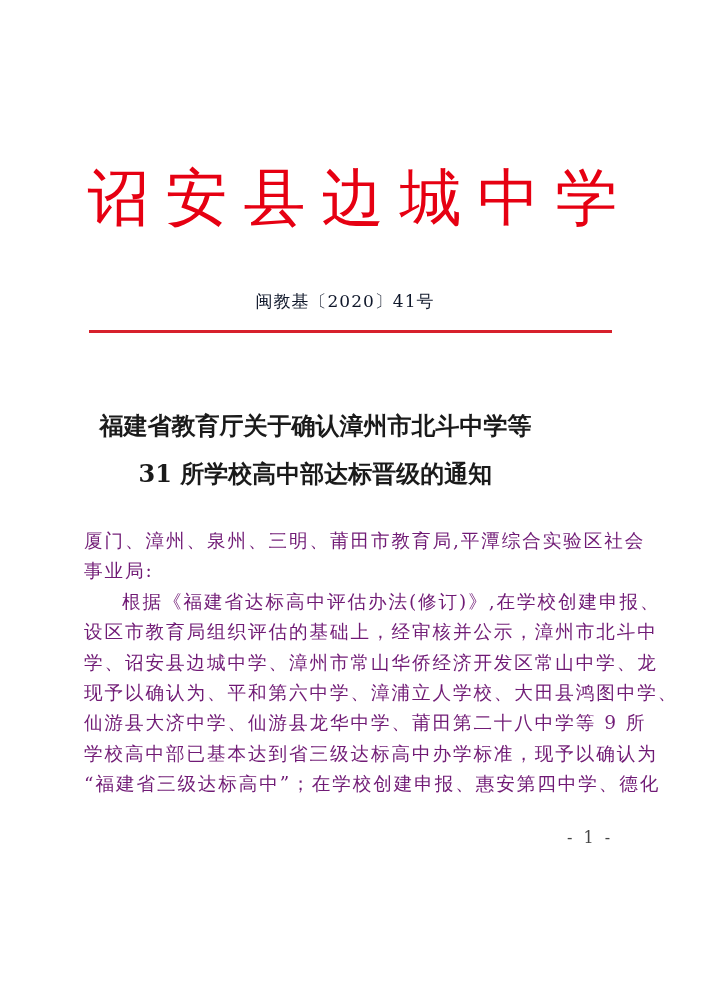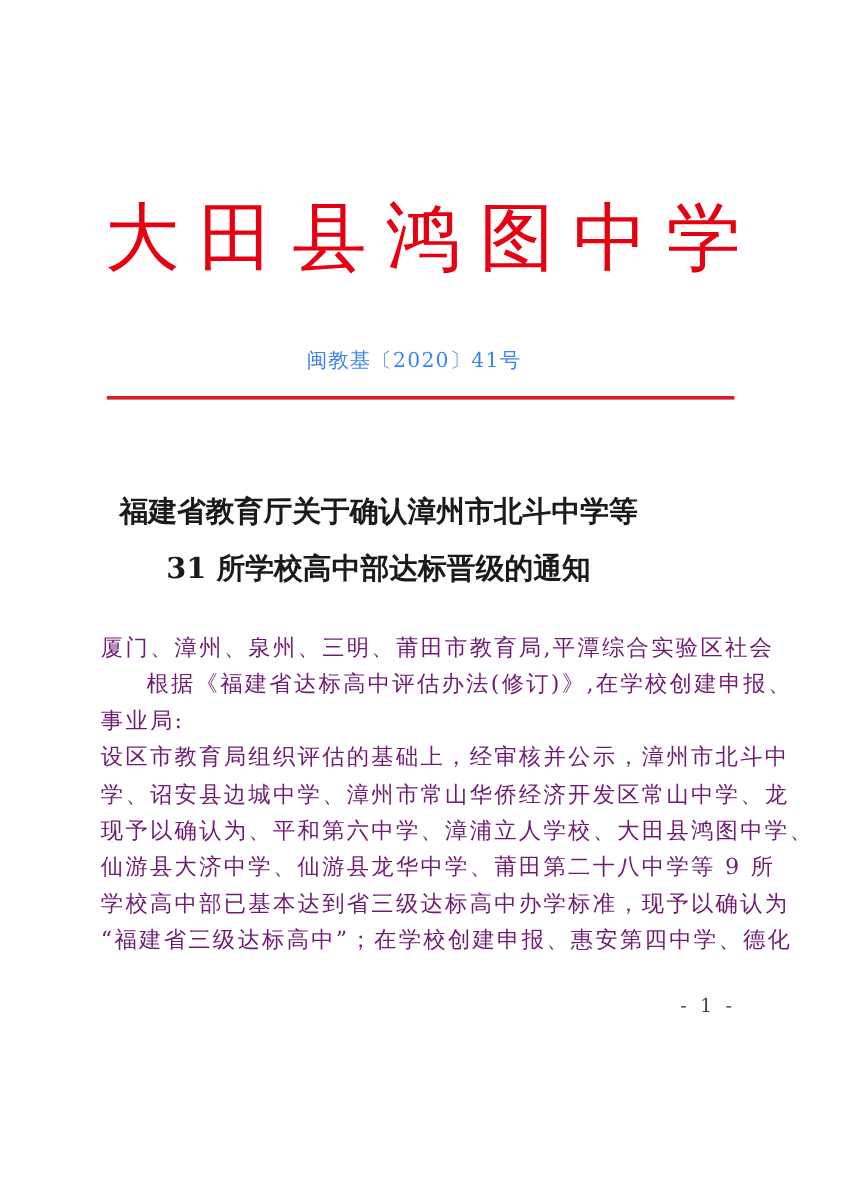--- a/index.html
+++ b/index.html
@@ -31,21 +31,21 @@
       box-sizing: border-box;
     }
     .doc-number {
       position: absolute;
       left: 0;
       top: 289px;
       width: 690px;
       text-align: center;
       font-size: 17px;
       line-height: 24px;
-      color: #3b82f6;
+      color: #0f172a;
       letter-spacing: 1px;
     }
     .red-rule {
       position: absolute;
       left: 89px;
       top: 330px;
       width: 523px;
       height: 3px;
       background: #d7202c;
     }
@@ -85,35 +85,35 @@
       width: 60px;
       text-align: center;
       font-size: 16px;
       color: #444444;
       letter-spacing: 3px;
     }
   </style>
 </head>
 <body>
 
-<div class="masthead">大田县鸿图中学</div>
+<div class="masthead">诏安县边城中学</div>
 
 <div class="doc-number">闽教基〔2020〕41号</div>
 
 <div class="red-rule"></div>
 
 <div class="title">
   <div>福建省教育厅关于确认漳州市北斗中学等</div>
   <div>31 所学校高中部达标晋级的通知</div>
 </div>
 
 <div class="body-text">
   <div class="line">厦门、漳州、泉州、三明、莆田市教育局,平潭综合实验区社会</div>
+  <div class="line">事业局:</div>
   <div class="line indent">根据《福建省达标高中评估办法(修订)》,在学校创建申报、</div>
-  <div class="line">事业局:</div>
   <div class="line">设区市教育局组织评估的基础上，经审核并公示，漳州市北斗中</div>
   <div class="line">学、诏安县边城中学、漳州市常山华侨经济开发区常山中学、龙</div>
   <div class="line">现予以确认为、平和第六中学、漳浦立人学校、大田县鸿图中学、</div>
   <div class="line">仙游县大济中学、仙游县龙华中学、莆田第二十八中学等 9 所</div>
   <div class="line">学校高中部已基本达到省三级达标高中办学标准，现予以确认为</div>
   <div class="line">“福建省三级达标高中”；在学校创建申报、惠安第四中学、德化</div>
 </div>
 
 <div class="page-number">- 1 -</div>
 

